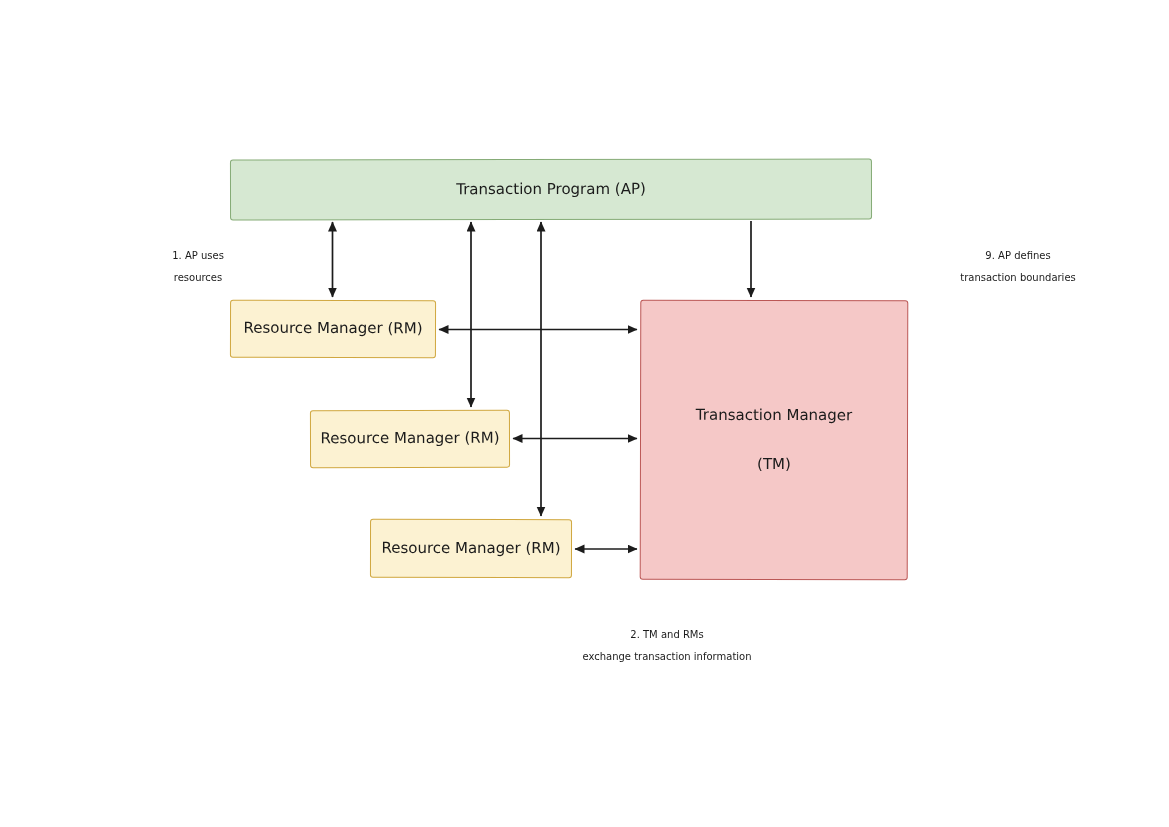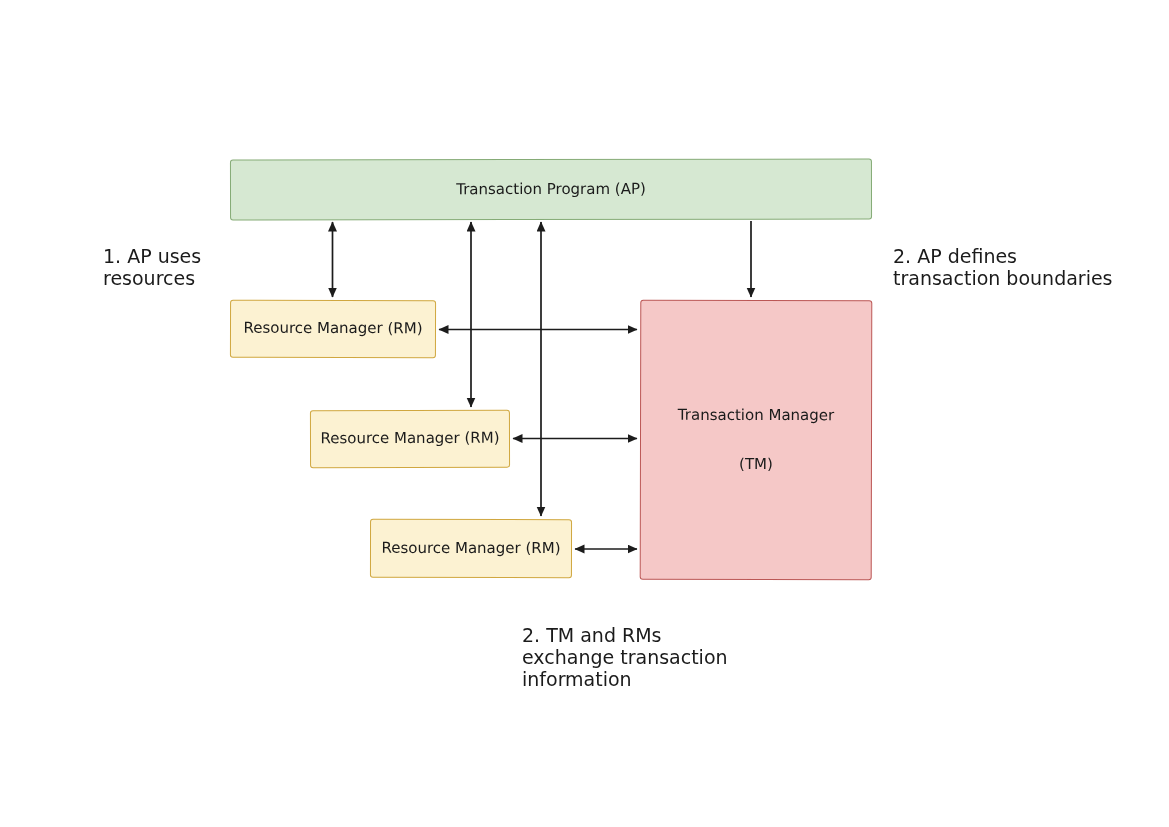--- a/index.html
+++ b/index.html
@@ -30,32 +30,33 @@
     transform: rotate(-0.1deg);
   }
   .node-rm {
     background: var(--rm-fill, #fcf2d2);
     border: 1.6px solid var(--rm-border, #d0a73f);
   }
   .node-rm1 { left: 230px; top: 300px; width: 206px; height: 58px; transform: rotate(0.15deg); }
   .node-rm2 { left: 310px; top: 410px; width: 200px; height: 58px; transform: rotate(-0.15deg); }
   .node-rm3 { left: 370px; top: 519px; width: 202px; height: 59px; transform: rotate(0.1deg); }
   .node-tm {
-    left: 640px; top: 300px; width: 232px; height: 280px;
+    left: 640px; top: 300px; width: 268px; height: 280px;
     background: var(--tm-fill, #f5c8c7);
     border: 1.6px solid var(--tm-border, #bb5755);
     flex-direction: column;
     gap: 30px;
     transform: rotate(0.12deg);
   }
   .annotation {
     position: absolute;
-    font-size: 19px;
+    font-size: 10px;
     line-height: 22px;
     white-space: pre-line;
+    text-align: center;
   }
   .annotation-1 { left: 103px; top: 245px; width: 190px; }
   .annotation-2 { left: 893px; top: 245px; width: 250px; }
   .annotation-3 { left: 522px; top: 624px; width: 290px; }
   svg.edges {
     position: absolute;
     left: 0; top: 0;
     width: 1169px; height: 827px;
     pointer-events: none;
   }
@@ -98,18 +99,18 @@
     <span>Resource Manager (RM)</span>
   </div>
 
   <div class="node node-tm">
     <span>Transaction Manager</span>
     <span>(TM)</span>
   </div>
 
   <div class="annotation annotation-1">1. AP uses
 resources</div>
-  <div class="annotation annotation-2">2. AP defines
+  <div class="annotation annotation-2">9. AP defines
 transaction boundaries</div>
   <div class="annotation annotation-3">2. TM and RMs
 exchange transaction information</div>
 
 </div>
 
 </body></html>

